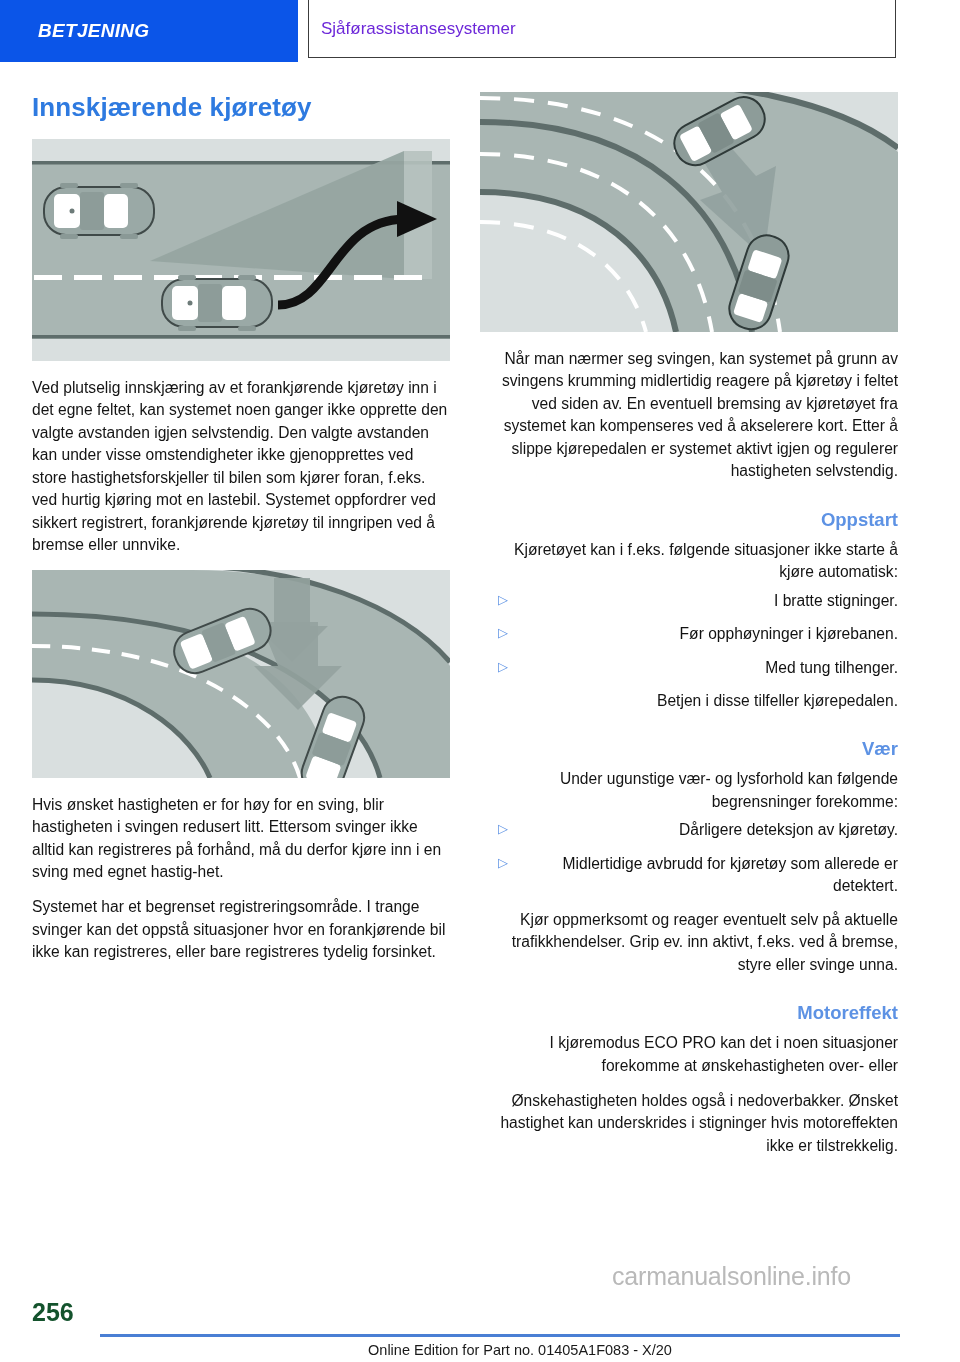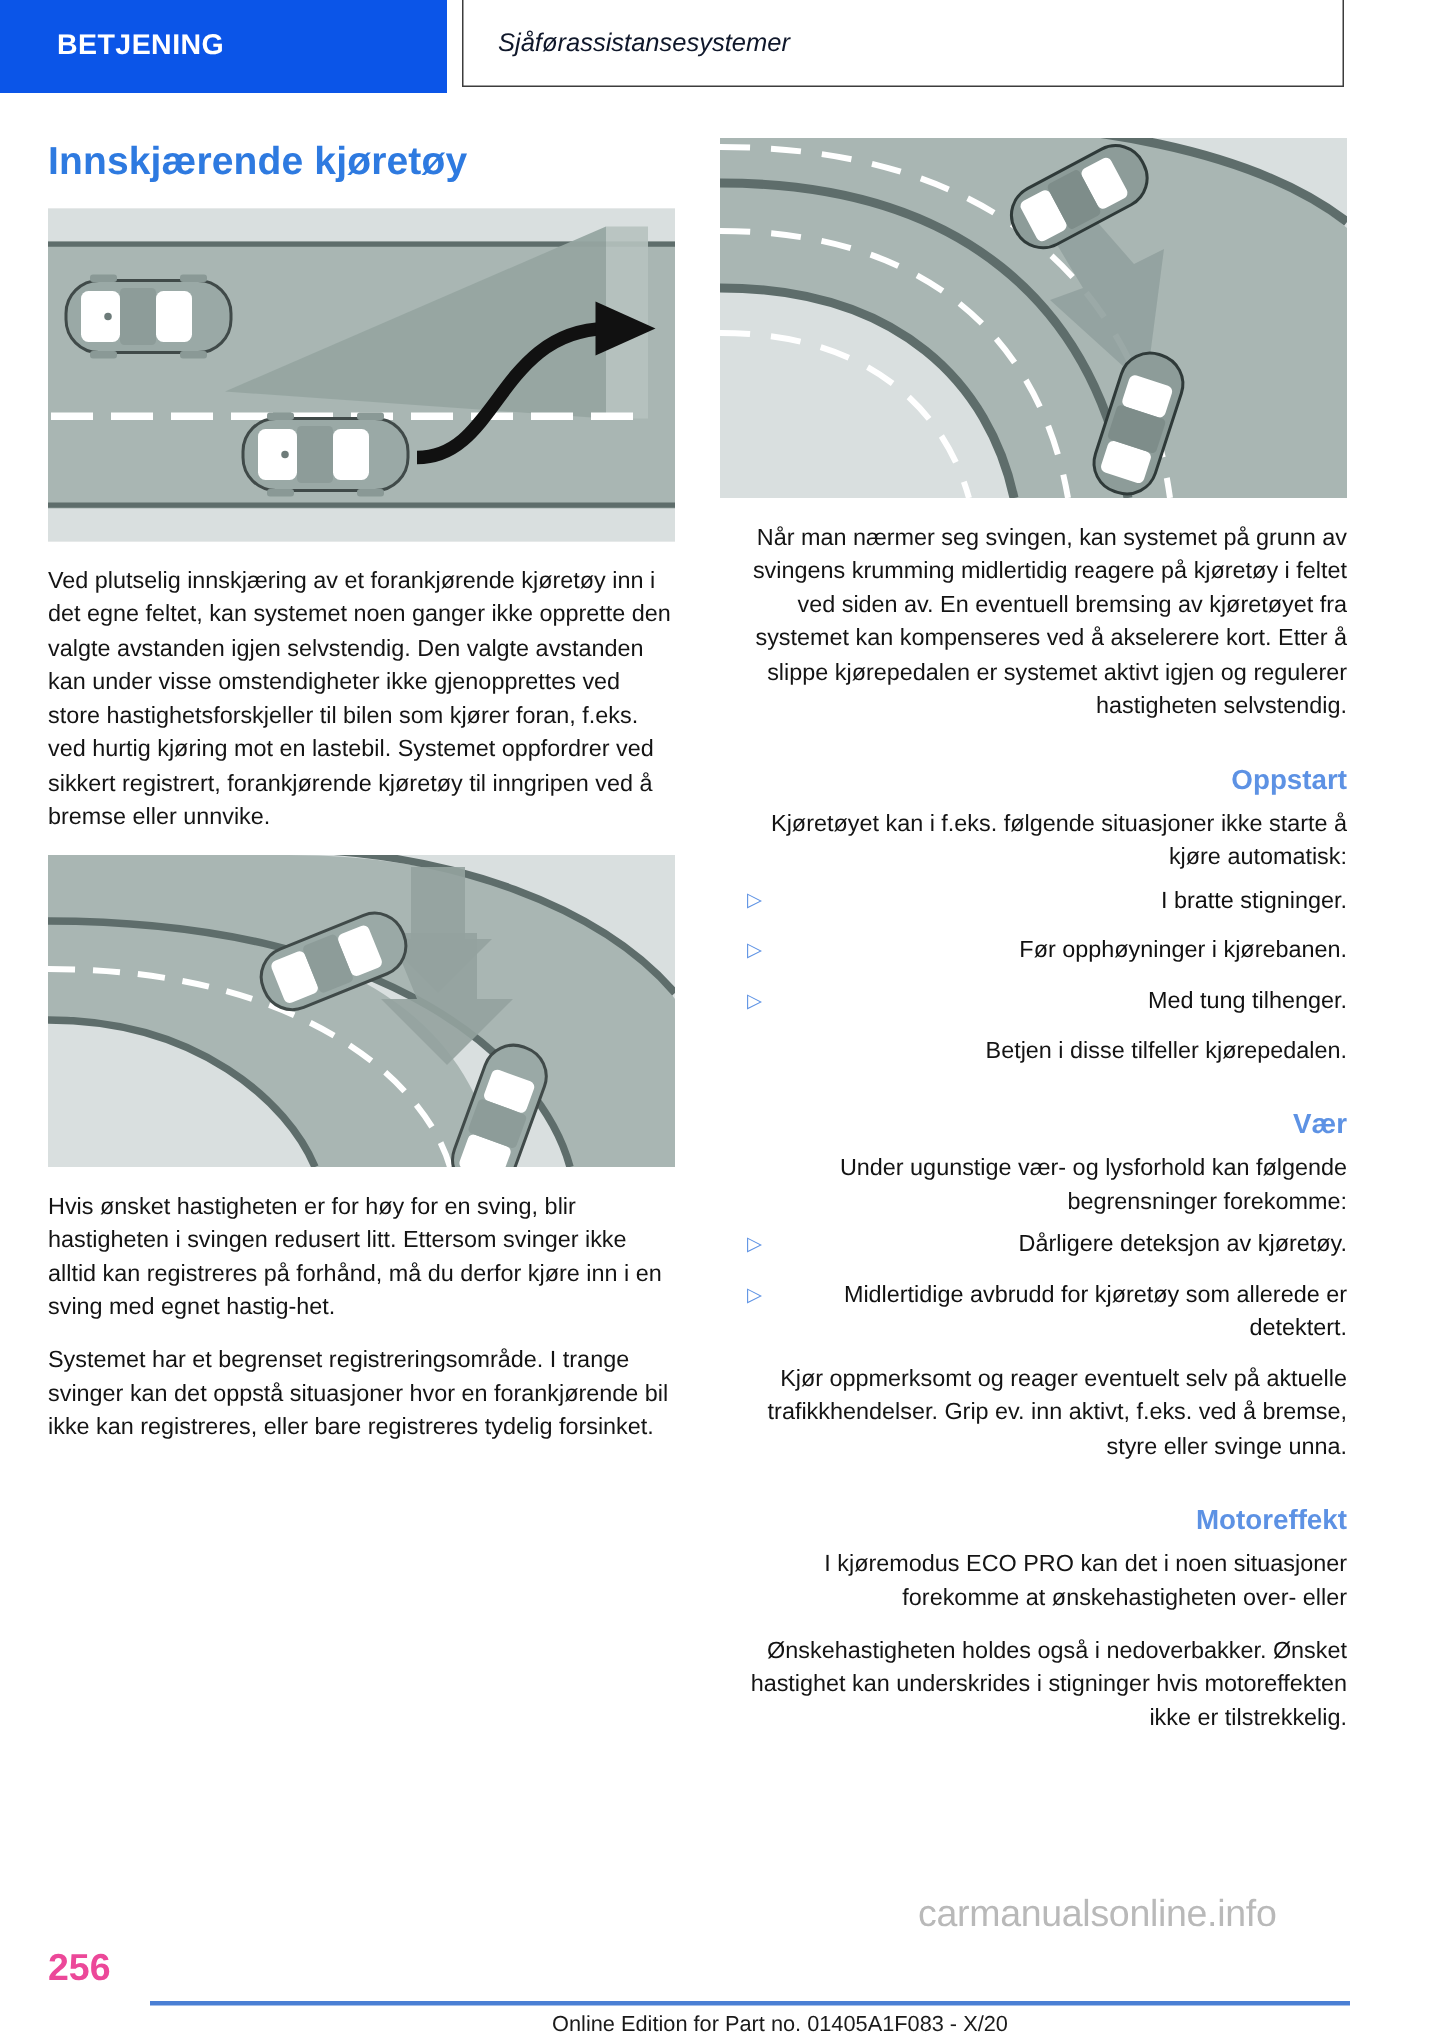--- a/index.html
+++ b/index.html
@@ -24,20 +24,21 @@
     height: 62px;
   }
   .header-tab-section {
     position: absolute;
     left: 0; top: 0;
     width: 298px;
     height: 62px;
     background: #0b55e8;
     display: flex;
     align-items: center;
+    font-style: italic;
   }
   .header-tab-label {
     color: #ffffff;
     font-weight: bold;
     font-size: 19px;
     letter-spacing: 0.3px;
     margin-left: 38px;
     white-space: nowrap;
   }
   .header-tab-topic {
@@ -47,24 +48,23 @@
     height: 58px;
     border: 1.5px solid #3c3c3c;
     border-top: none;
     box-sizing: border-box;
     background: #ffffff;
     display: flex;
     align-items: center;
   }
   .header-topic-label {
     font-size: 17px;
-    color: #0f172a;
-    margin-left: 23px;
+    color: #6d28d9;
+    margin-left: 12px;
     white-space: nowrap;
-    font-style: italic;
   }
 
   
   .columns {
     position: absolute;
     left: 0; top: 92px;
     width: 960px;
   }
   .col {
     position: absolute;
@@ -139,21 +139,21 @@
     top: 1298px;
     width: 960px;
     height: 64px;
   }
   .page-number {
     position: absolute;
     left: 32px;
     top: 0px;
     font-size: 25px;
     font-weight: bold;
-    color: #ec4899;
+    color: #14532d;
   }
   .footer-rule {
     position: absolute;
     left: 100px;
     top: 36px;
     width: 800px;
     height: 2.5px;
     background: #4a7fd4;
   }
   .footer-edition {

